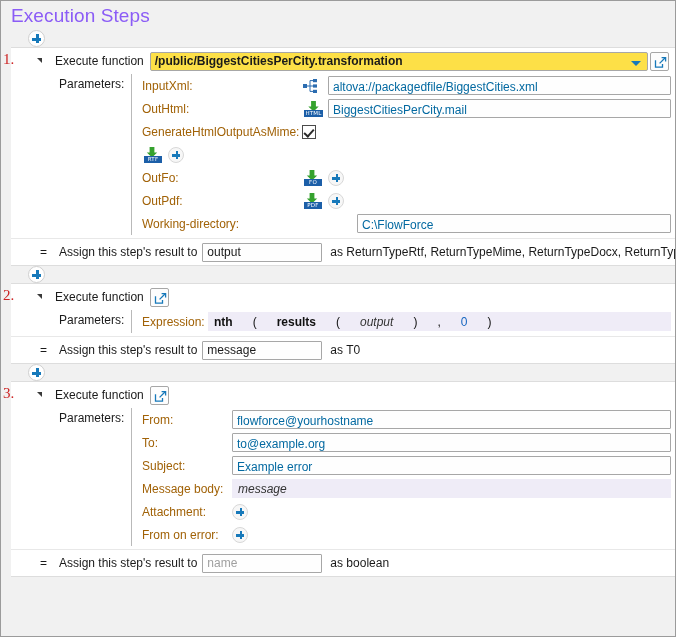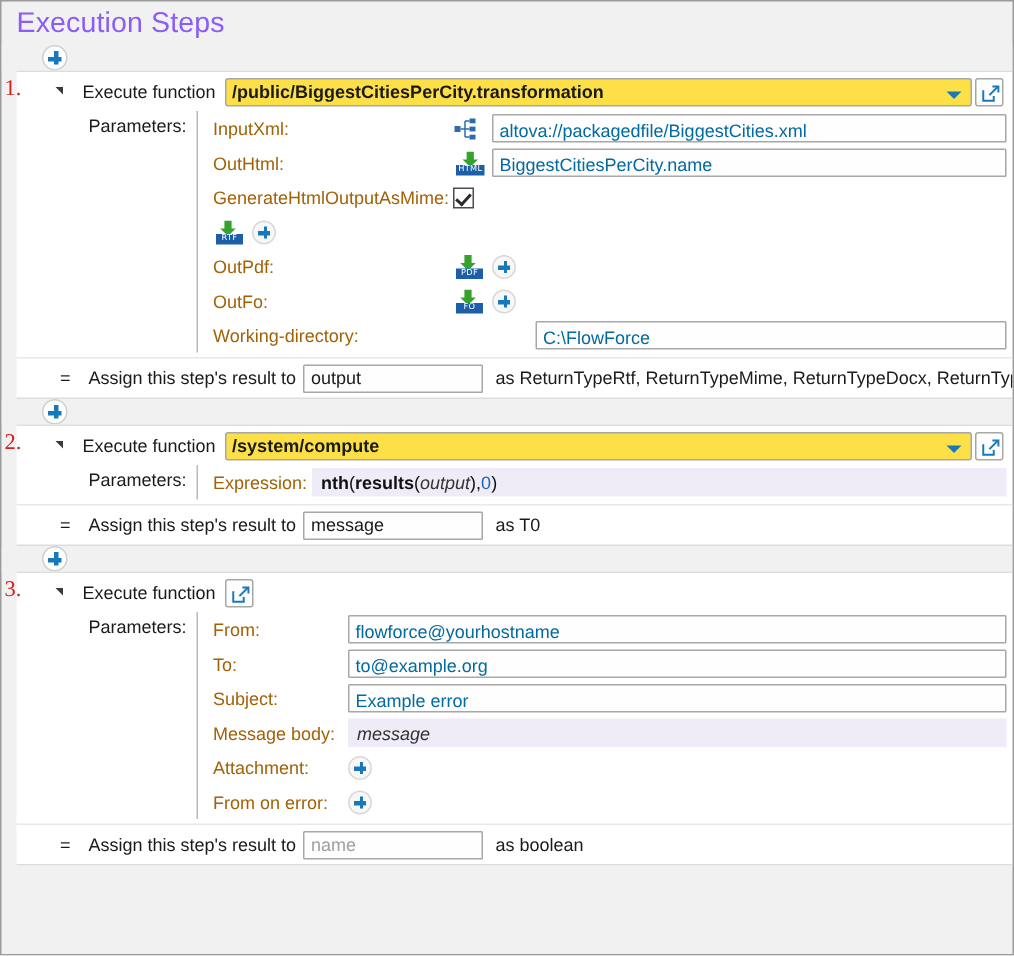--- a/index.html
+++ b/index.html
@@ -197,20 +197,21 @@
     height: 19px;
     background: #efecf7;
     border: none;
     box-sizing: border-box;
     display: flex;
     align-items: center;
     padding-left: 6px;
     overflow: hidden;
     white-space: nowrap;
     cursor: text;
+    gap: 20px;
   }
   .expr .fn { font-weight: bold; color: #111111; }
   .expr .var { font-style: italic; color: #333333; }
   .expr .num { color: #1565c0; }
   .expr .pl { color: #111111; }
 
   
   .cbox {
     width: 14px; height: 14px;
     border: 1px solid #4a4a4a;
@@ -344,50 +345,50 @@
               </span>
             </div>
             <div class="prow">
               <span class="pname" style="width:160px">OutHtml:</span>
               <span class="picon">
                 <span class="ftype" style="width:19px"><svg width="19" height="16" viewBox="0 0 19 16">
                     <path d="M7.1 0 h4.8 v5.4 h2.8 L9.5 10.4 L4.3 5.4 h2.8 Z" fill="#35a22e"></path>
                   </svg><span class="tag" style="width:19px">HTML</span></span>
               </span>
               <span class="tinput" style="flex:1;margin-right:4px">
-                <span>BiggestCitiesPerCity.name</span>
+                <span>BiggestCitiesPerCity.mail</span>
               </span>
             </div>
             <div class="prow">
               <span class="pname" style="width:160px">GenerateHtmlOutputAsMime:</span>
               <span class="cbox checked"></span>
             </div>
             <div class="prow">
               <span class="picon">
                 <span class="ftype" style="width:16px"><svg width="16" height="16" viewBox="0 0 16 16">
                     <path d="M5.6 0 h4.8 v5.4 h2.8 L8 10.4 L2.8 5.4 h2.8 Z" fill="#35a22e"></path>
                   </svg><span class="tag" style="width:16px">RTF</span></span>
+              </span>
+              <span class="pbtn"></span>
+            </div>
+            <div class="prow">
+              <span class="pname" style="width:160px">OutFo:</span>
+              <span class="picon">
+                <span class="ftype" style="width:16px"><svg width="16" height="16" viewBox="0 0 16 16">
+                    <path d="M5.6 0 h4.8 v5.4 h2.8 L8 10.4 L2.8 5.4 h2.8 Z" fill="#35a22e"></path>
+                  </svg><span class="tag" style="width:16px">FO</span></span>
               </span>
               <span class="pbtn"></span>
             </div>
             <div class="prow">
               <span class="pname" style="width:160px">OutPdf:</span>
               <span class="picon">
                 <span class="ftype" style="width:16px"><svg width="16" height="16" viewBox="0 0 16 16">
                     <path d="M5.6 0 h4.8 v5.4 h2.8 L8 10.4 L2.8 5.4 h2.8 Z" fill="#35a22e"></path>
                   </svg><span class="tag" style="width:16px">PDF</span></span>
-              </span>
-              <span class="pbtn"></span>
-            </div>
-            <div class="prow">
-              <span class="pname" style="width:160px">OutFo:</span>
-              <span class="picon">
-                <span class="ftype" style="width:16px"><svg width="16" height="16" viewBox="0 0 16 16">
-                    <path d="M5.6 0 h4.8 v5.4 h2.8 L8 10.4 L2.8 5.4 h2.8 Z" fill="#35a22e"></path>
-                  </svg><span class="tag" style="width:16px">FO</span></span>
               </span>
               <span class="pbtn"></span>
             </div>
             <div class="prow">
               <span class="pname" style="width:160px">Working-directory:</span>
               <span style="width:55px;flex:none"></span>
               <span class="tinput" style="flex:1;margin-right:4px">
                 <span>C:\FlowForce</span>
               </span>
             </div>
@@ -403,24 +404,20 @@
         </div>
       </div>
       <div class="add-band">
         <div class="add-round"></div>
       </div>
       <div class="step">
         <div class="step-num">2.</div>
         <div class="collapse-arrow"></div>
         <div class="row exec-row">
           <span class="lbl exec-label">Execute function</span>
-          <span class="combo">
-            <span>/system/compute</span>
-            <span class="caret"></span>
-          </span>
           <span class="ext-btn">
             <svg width="13" height="13" viewBox="0 0 13 13">
               <path d="M1.5 4.2 v7 h7 v-3.2" stroke="#1779ba" stroke-width="1.3" fill="none"></path>
               <path d="M5.6 7.4 L11.2 1.8" stroke="#1779ba" stroke-width="1.3" fill="none"></path>
               <path d="M7.6 1.6 h4 v4" stroke="#1779ba" stroke-width="1.3" fill="none"></path>
             </svg>
           </span>
         </div>
         <div class="params-wrap">
           <span class="params-label">Parameters:</span>

